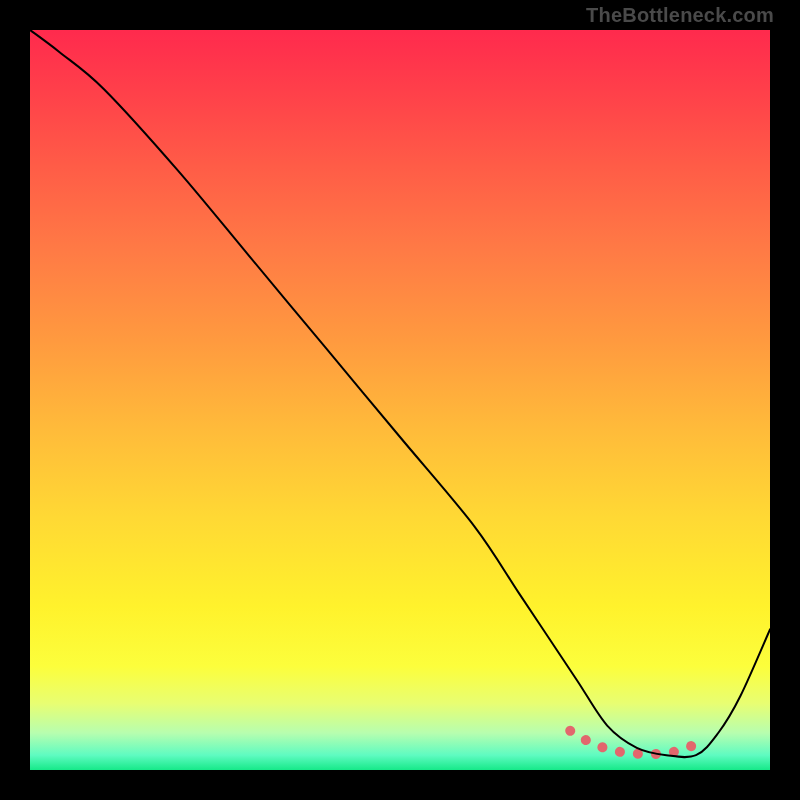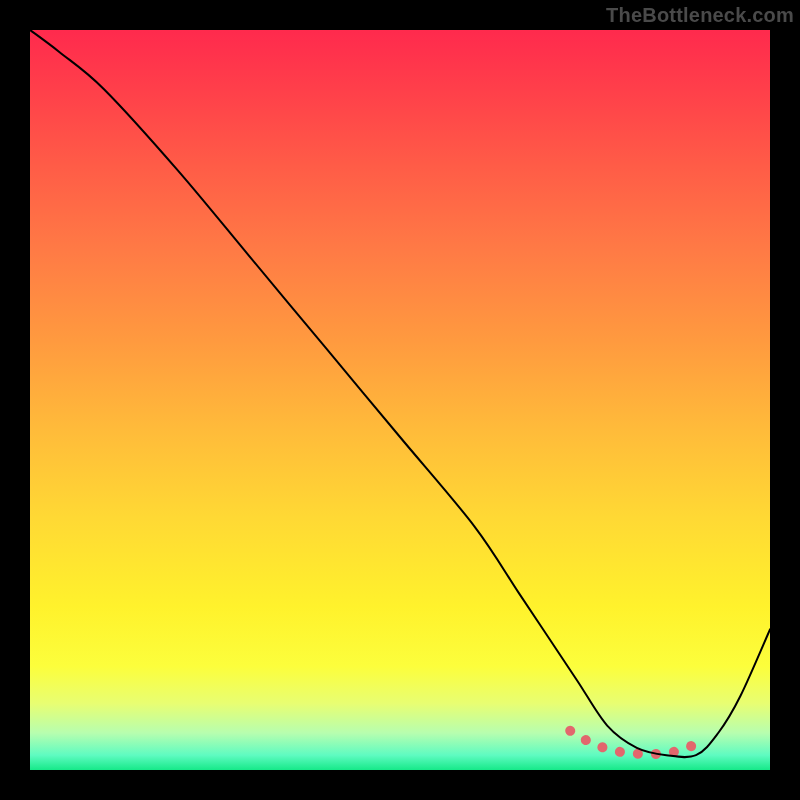--- a/index.html
+++ b/index.html
@@ -13,21 +13,21 @@
   }
   .stage {
     position: relative;
     width: 800px;
     height: 800px;
     background: #000;
   }
   .watermark {
     position: absolute;
     top: 4px;
-    right: 6px;
+    right: 26px;
     color: #4a4a4a;
     font-size: 20px;
     font-weight: 600;
     letter-spacing: 0.2px;
     z-index: 20;
   }
   .plot-area {
     position: absolute;
     left: 30px;
     top: 30px;

